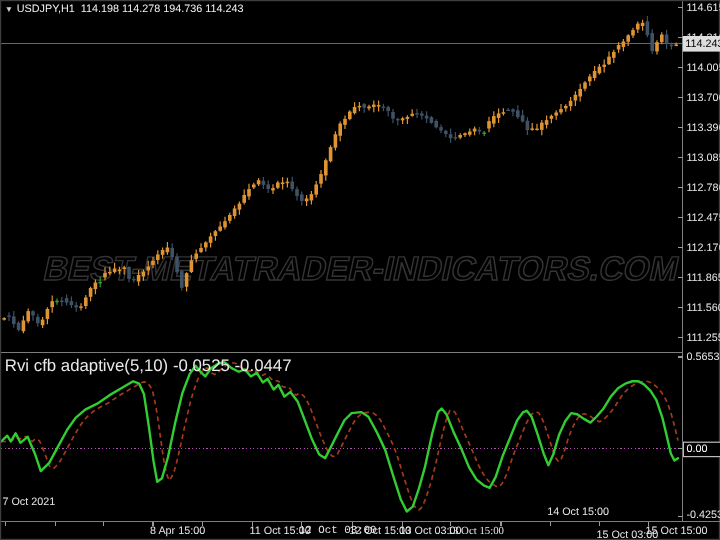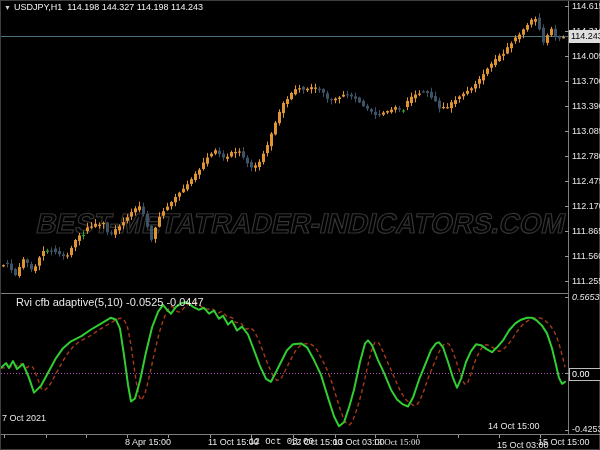--- a/index.html
+++ b/index.html
@@ -5,21 +5,21 @@
   * { margin:0; padding:0; box-sizing:border-box; }
   html,body { width:600px; height:450px; background:#000; overflow:hidden; }
   body { font-family:"Liberation Sans", sans-serif; position:relative; }
   #window {
     position:absolute; left:0; top:0; width:600px; height:450px;
     background:#000; border:1px solid #3e3e3e;
   }
   .lbl { position:absolute; font-size:9px; line-height:10px; color:#e6e6e6; white-space:nowrap; }
   #header { position:absolute; left:3px; top:1px; font-size:9px; color:#f2f2f2; z-index:4; }
   #header .dd { font-size:7px; color:#d0d0d0; margin-right:3px; }
-  #indicator-label { position:absolute; left:15px; top:295px; font-size:11px; color:#e8e8e8; z-index:4;text-align:right; }
+  #indicator-label { position:absolute; left:3px; top:295px; font-size:14px; color:#e8e8e8; z-index:4;text-align:right; }
   #watermark {
     position:absolute; left:22px; top:202px; width:556px; height:42px;
     z-index:1; display:flex; align-items:center; justify-content:center;
     font-size:28px; font-weight:bold; letter-spacing:0px; white-space:nowrap;
     color:transparent; -webkit-text-stroke:1.2px #343434;
     transform:skewX(-12deg);
   }
   #chart-surface { position:absolute; left:0; top:0; width:600px; height:450px; z-index:2; }
   #labels-layer { position:absolute; left:0; top:0; width:600px; height:450px; z-index:3; pointer-events:none; }
   #price-tag {
@@ -361,21 +361,21 @@
           <line x1="416.5" y1="434" x2="416.5" y2="437"></line>
           <line x1="457.5" y1="434" x2="457.5" y2="437"></line>
           <line x1="498.5" y1="434" x2="498.5" y2="437"></line>
           <line x1="539.5" y1="434" x2="539.5" y2="437"></line>
         </g>
       </svg>
   </div>
 
   <div id="labels-layer">
     <div id="header">
-      <span class="dd">▼</span><span>USDJPY,H1</span>&nbsp;&nbsp;<span>114.198 144.327 114.198 114.243</span>
+      <span class="dd">▼</span><span>USDJPY,H1</span>&nbsp;&nbsp;<span>114.198 114.278 194.736 114.243</span>
     </div>
 
     <div id="indicator-label">Rvi cfb adaptive(5,10) -0.0525 -0.0447</div>
 
     <div id="price-axis">
         <div class="lbl" style="left: 571px; top: 0px;">114.615</div>
         <div class="lbl" style="left: 571px; top: 25px;">114.310</div>
         <div class="lbl" style="left: 571px; top: 50px;">114.005</div>
         <div class="lbl" style="left: 571px; top: 75px;">113.700</div>
         <div class="lbl" style="left: 571px; top: 100px;">113.390</div>
@@ -392,25 +392,25 @@
         <div class="lbl" style="left: 43px; top: 436px; margin-top: 24px;">7 Oct 15:00</div>
         <div class="lbl" style="left: 83px; top: 448px;">8 Oct 03:00</div>
         <div class="lbl" style="left: 124px; top: 436px;">8 Apr 15:00</div>
         <div class="lbl" style="left: 165px; top: 436px; margin-top: 48px;">11 Oct 03:00</div>
         <div class="lbl" style="left: 207px; top: 436px;">11 Oct 15:00</div>
         <div class="lbl" style="left: 248px; top: 436px; font-family: Liberation Mono, monospace;">12 Oct 03:00</div>
         <div class="lbl" style="left: 290px; top: 436px; text-align: right;">12 Oct 15:00</div>
         <div class="lbl" style="left: 332px; top: 436px;">13 Oct 03:00</div>
         <div class="lbl" style="left: 372px; top: 436px; font-family: Liberation Serif, serif;">13 Oct 15:00</div>
         <div class="lbl" style="left: 414px; top: 448px;">14 Oct 03:00</div>
-        <div class="lbl" style="left: 455px; top: 420px; margin-left: 32px;">14 Oct 15:00</div>
+        <div class="lbl" style="left: 455px; top: 420px;">14 Oct 15:00</div>
         <div class="lbl" style="left: 496px; top: 439px; text-align: center;">15 Oct 03:00</div>
         <div class="lbl" style="left: 537px; top: 436px;">15 Oct 15:00</div>
       </div>
 
-    <div class="lbl" style="left:571px; top:291px;font-style:italic;">0.5653</div>
+    <div class="lbl" style="left:571px; top:291px;">0.5653</div>
     <div class="lbl" style="left:571px; top:423px;">-0.4253</div>
 
     <div id="price-tag">114.243</div>
     <div id="zero-tag">0.00</div>
   </div>
 
 </div>
 
 </body></html>

